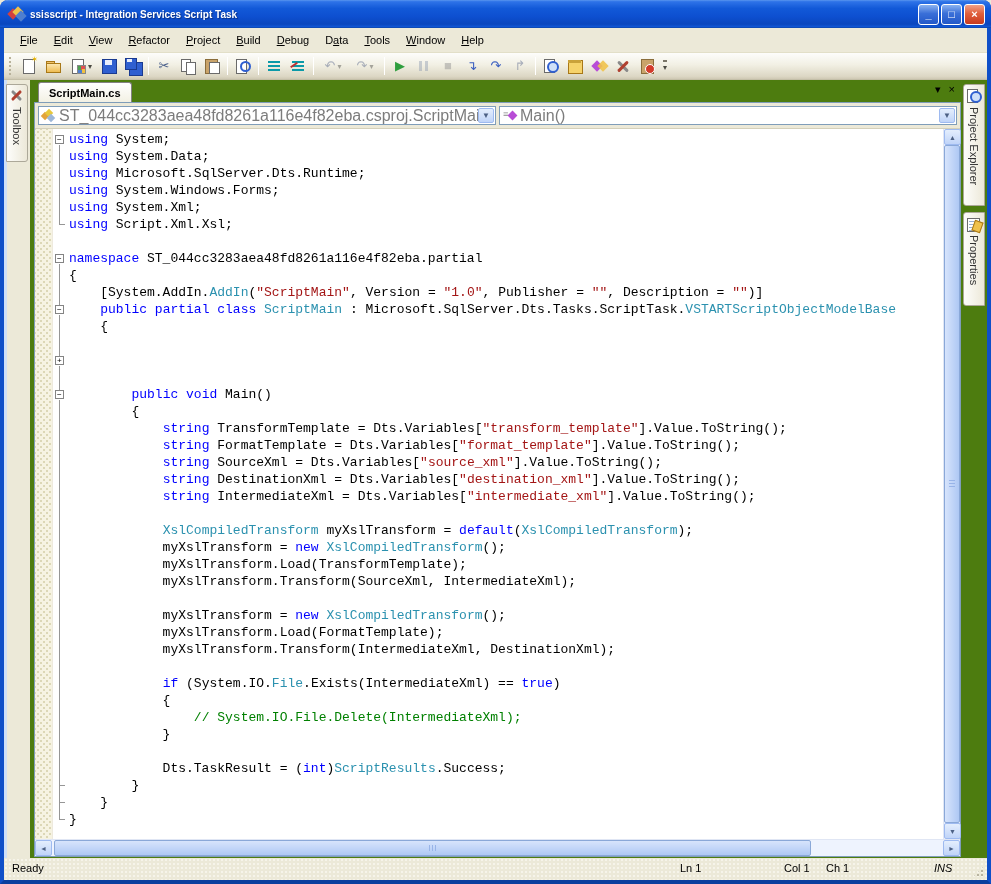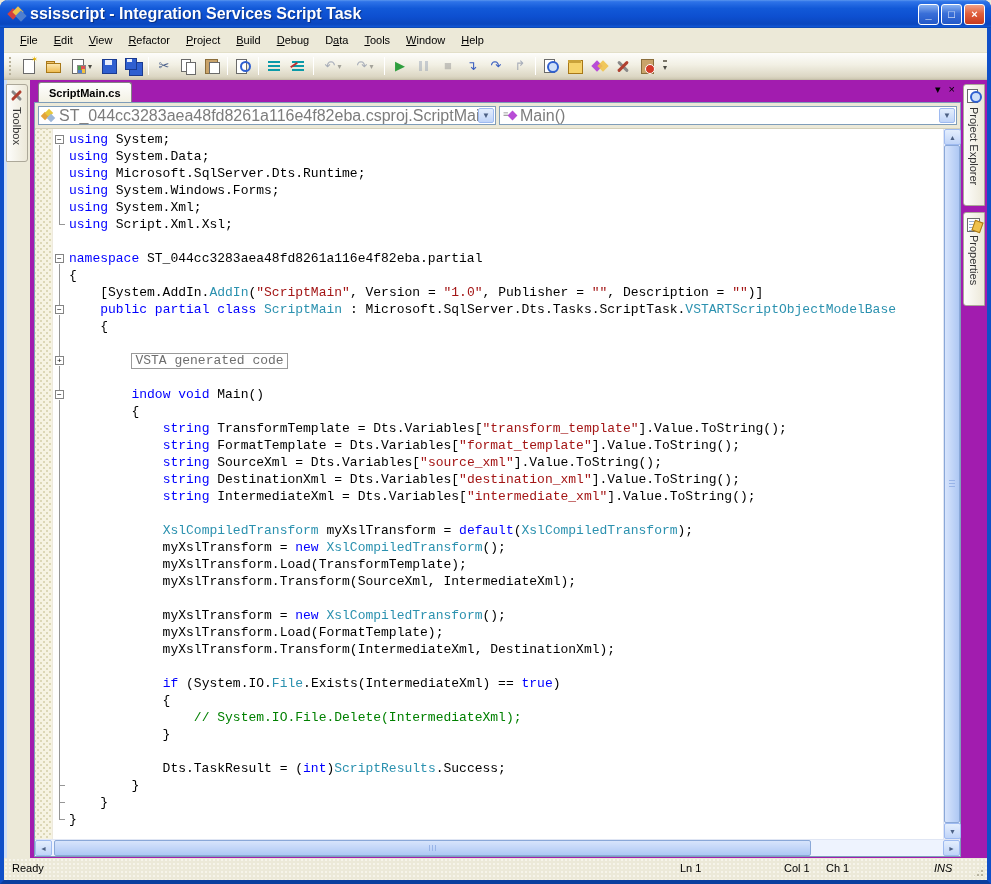--- a/index.html
+++ b/index.html
@@ -11,21 +11,21 @@
 
   
   .titlebar { position:absolute; left:-4px; top:0; width:991px; height:28px;
     background:linear-gradient(180deg,#5a96ee 0%,#2e73e8 6%,#1259d8 30%,#0d4fd0 60%,#0a46be 86%,#1157d6 96%,#0a3f9e 100%);
     border-radius:8px 8px 0 0; display:flex; align-items:center; padding:0 6px; }
   .vs-logo { width:18px; height:16px; position:relative; margin:0 4px 0 2px; }
   .vs-logo i { position:absolute; width:8px; height:8px; transform:rotate(45deg); }
   .vs-logo i:nth-child(1){ left:1px; top:4px; background:#d43f3f; }
   .vs-logo i:nth-child(2){ left:6px; top:2px; background:#f0c24b; }
   .vs-logo i:nth-child(3){ left:9px; top:6px; background:#4f7fd0; }
-  .title-text { color:#fff; font-weight:bold; font-size:16px; text-shadow:1px 1px 1px #0a3080; flex:1; white-space:nowrap; overflow:hidden; }
+  .title-text { color:#fff; font-weight:bold; font-size:10px; text-shadow:1px 1px 1px #0a3080; flex:1; white-space:nowrap; overflow:hidden; }
   .winbtns { display:flex; gap:2px; }
   .winbtn { width:21px; height:21px; border-radius:3px; border:1px solid #fff;
     background:linear-gradient(180deg,#8ab2f0,#3a6fd8 45%,#2258c8); color:#fff; font-size:11px; line-height:19px;
     text-align:center; font-weight:bold; cursor:default; }
   .winbtn.close { background:linear-gradient(180deg,#f0a088,#e0603c 45%,#c83a1e); }
 
   
   .menubar { position:absolute; left:0; top:28px; width:983px; height:25px; background:#ece9d8;
     display:flex; align-items:center; padding-left:8px; font-size:11px; border-bottom:1px solid #e2dfc8; }
   .menu-item { padding:4px 8px; color:#000; }
@@ -76,21 +76,21 @@
   .ic-propwin::before{ content:""; position:absolute; left:1px; top:2px; width:13px; height:12px; background:#f6d36b; border:1px solid #a87818; }
   .ic-propwin::after{ content:""; position:absolute; left:1px; top:2px; width:13px; height:3px; background:#caa23a; }
   .ic-objbrowse::before{ content:""; position:absolute; left:2px; top:4px; width:8px; height:8px; background:#b84dd6; transform:rotate(45deg); }
   .ic-objbrowse::after{ content:""; position:absolute; left:8px; top:4px; width:8px; height:8px; background:#f0c24b; transform:rotate(45deg); opacity:.9; }
   .ic-toolbox::before{ content:""; position:absolute; left:1px; top:7px; width:14px; height:3px; background:#8a8a8a; transform:rotate(45deg); border-radius:2px; }
   .ic-toolbox::after{ content:""; position:absolute; left:1px; top:7px; width:14px; height:3px; background:#b04030; transform:rotate(-45deg); border-radius:2px; }
   .ic-errlist::before{ content:""; position:absolute; left:2px; top:1px; width:11px; height:13px; background:#c9a36a; border:1px solid #8a6d3b; }
   .ic-errlist::after{ content:""; position:absolute; right:0; bottom:0; width:8px; height:8px; background:#d23b2a; border-radius:50%; border:1px solid #fff; }
 
   
-  .docwell { position:absolute; left:0; top:80px; width:983px; height:778px; background:#a21caf; }
+  .docwell { position:absolute; left:0; top:80px; width:983px; height:778px; background:#4d7c0f; }
 
   .side-strip { position:absolute; top:0; bottom:0; width:26px; }
   .side-strip.left { left:0; background:linear-gradient(90deg,#cfe0f8 0 3px,#ece9d8 3px); }
   .side-strip.right { right:0; }
   .vtab { position:absolute; left:2px; width:22px; background:linear-gradient(90deg,#fdfdfb,#ece8d8);
     border:1px solid #aca899; border-radius:0 3px 3px 0; display:flex; flex-direction:column; align-items:center; padding-top:3px; font-size:11px; color:#333; }
   .side-strip.right .vtab { border-radius:3px 0 0 3px; left:auto; right:2px; }
   .vtab .vlabel { writing-mode:vertical-rl; margin-top:3px; white-space:nowrap; }
   .sicon { width:16px; height:16px; position:relative; flex:none; }
   .sicon-tools::before{ content:""; position:absolute; left:1px; top:6px; width:13px; height:3px; background:#8a8a8a; transform:rotate(45deg); border-radius:2px; }
@@ -411,35 +411,34 @@
                   <div class="vl"></div>
                 </div>
                 <div class="code-text"></div>
               </div>
               <div class="code-line">
                 <div class="gutter">
                   <div class="vl-topbit"></div>
                   <div class="fbox">+</div>
                   <div class="vl-bot"></div>
                 </div>
-                <div class="code-text"><span class="tok-p">        </span><span class="vsta-box">VSTA generated code</span></div>
               </div>
               <div class="code-line">
                 <div class="gutter">
                   <div class="vl"></div>
                 </div>
                 <div class="code-text"></div>
               </div>
               <div class="code-line">
                 <div class="gutter">
                   <div class="vl-topbit"></div>
                   <div class="fbox">−</div>
                   <div class="vl-bot"></div>
                 </div>
-                <div class="code-text"><span class="tok-p">        </span><span class="tok-k">indow void</span><span class="tok-p"> Main()</span></div>
+                <div class="code-text"><span class="tok-p">        </span><span class="tok-k">public void</span><span class="tok-p"> Main()</span></div>
               </div>
               <div class="code-line">
                 <div class="gutter">
                   <div class="vl"></div>
                 </div>
                 <div class="code-text"><span class="tok-p">        {</span></div>
               </div>
               <div class="code-line">
                 <div class="gutter">
                   <div class="vl"></div>

